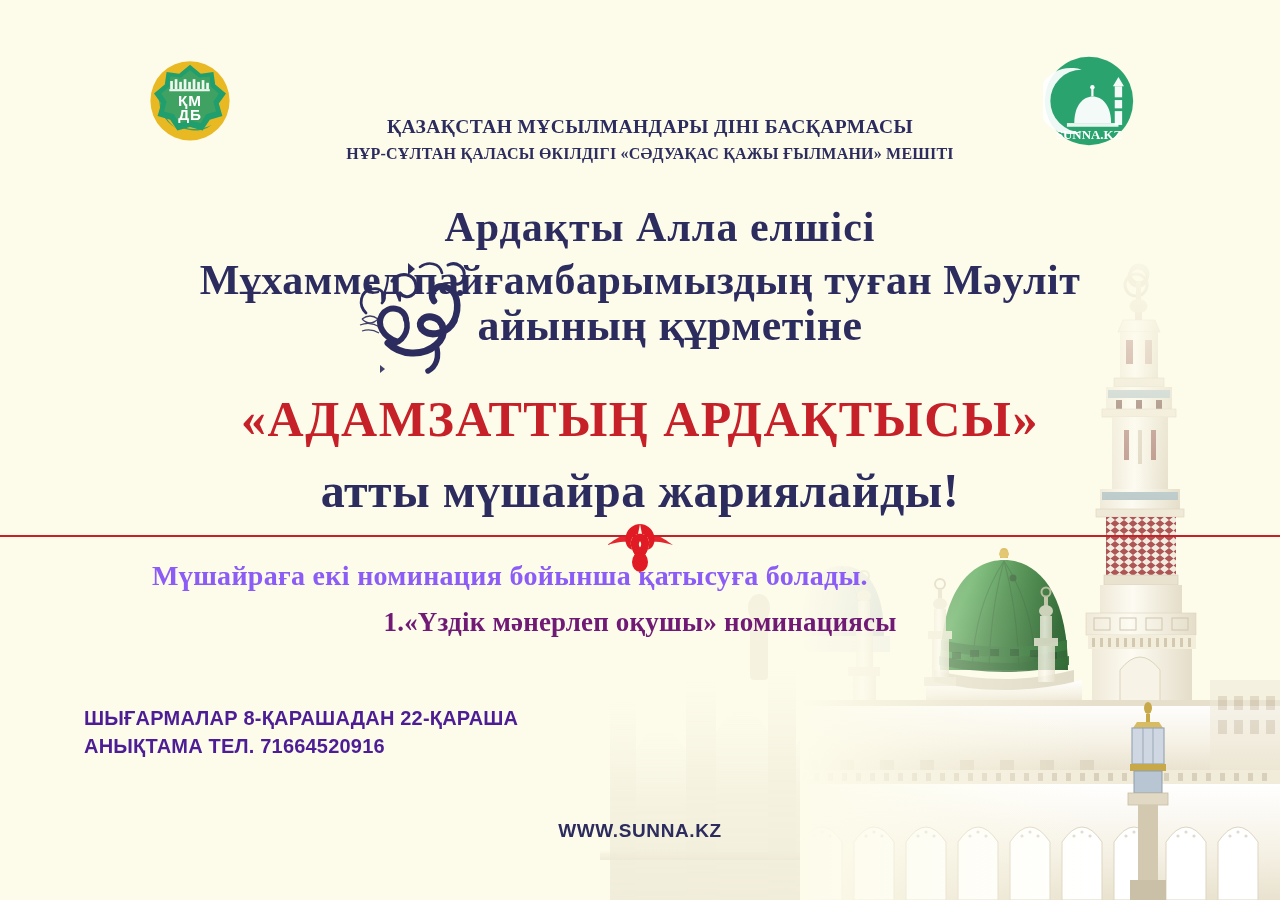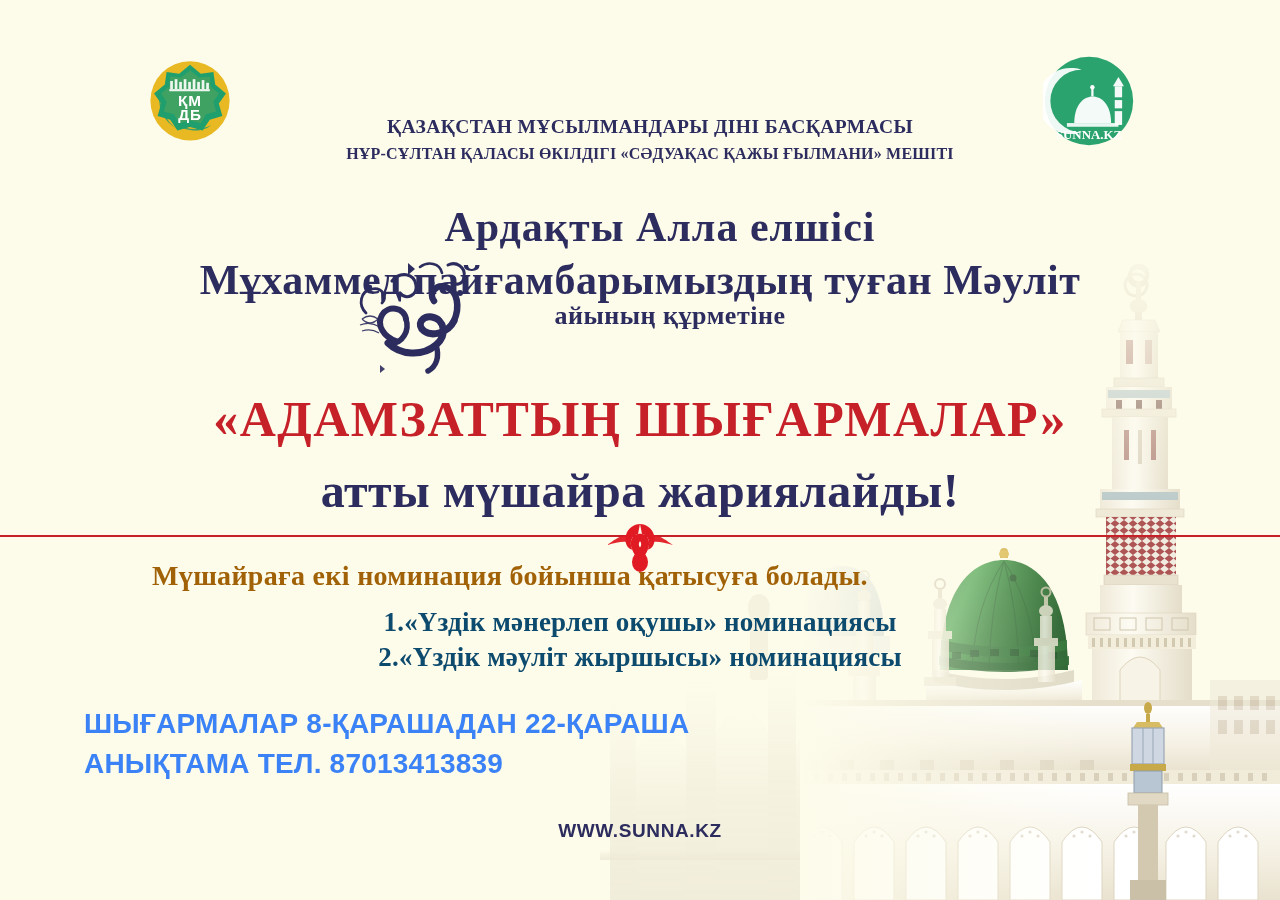--- a/index.html
+++ b/index.html
@@ -113,21 +113,21 @@
     font-weight: bold;
     font-size: 42px;
     letter-spacing: 0.5px;
     line-height: 1.22;
     margin-top: 6px;
   }
 
   .t-line3 {
     font-family: "Liberation Serif", serif;
     font-weight: bold;
-    font-size: 26px;
+    font-size: 44px;
     letter-spacing: 0.5px;
     line-height: 1.1;
     padding-left: 60px;
     margin-top: -4px;
   }
 
   .calligraphy {
     position: absolute;
     left: 336px;
     top: 42px;
@@ -187,50 +187,50 @@
     height: 56px;
   }
 
   
   .nom-intro {
     position: absolute;
     top: 560px;
     left: 0;
     width: 1020px;
     text-align: center;
-    color: #a16207;
+    color: #8b5cf6;
     font-family: "Liberation Serif", serif;
     font-weight: bold;
     font-size: 28px;
     letter-spacing: 0.3px;
   }
 
   .nom-list {
     position: absolute;
     top: 605px;
     left: 0;
     width: 1280px;
     text-align: center;
-    color: #0c4a6e;
+    color: #701a75;
     font-family: "Liberation Serif", serif;
     font-weight: bold;
     font-size: 27px;
     line-height: 1.28;
     letter-spacing: 0.2px;
   }
 
   
   .info-block {
     position: absolute;
     top: 704px;
     left: 84px;
-    color: #3b82f6;
+    color: #4c1d95;
     font-family: "Liberation Sans", sans-serif;
     font-weight: bold;
-    font-size: 28px;
+    font-size: 20px;
     line-height: 1.42;
     letter-spacing: 0.2px;
   }
 
   .footer-url {
     position: absolute;
     top: 820px;
     left: 0;
     width: 1280px;
     text-align: center;
@@ -668,21 +668,21 @@
       </g>
 
       <g stroke="#2c2c5e" stroke-width="1.3" fill="none" opacity="0.9">
         <path d="M26 72 q8 -6 16 0 q-8 8 -16 0"></path>
         <path d="M24 78 q10 -4 20 2"></path>
         <path d="M26 84 q9 -3 17 2"></path>
       </g>
     </svg>
   </div>
 
-  <div class="t-headline">«АДАМЗАТТЫҢ ШЫҒАРМАЛАР»</div>
+  <div class="t-headline">«АДАМЗАТТЫҢ АРДАҚТЫСЫ»</div>
   <div class="t-sub">атты мүшайра жариялайды!</div>
 
   <div class="divider">
     <div class="rule"></div>
     <svg class="ornament" viewBox="0 0 86 56">
       <path d="M43 8
                C37 8, 31 12, 29 19
                C27 26, 30 33, 36 34
                C41 35, 45 31, 44 27
                C43 23, 38 23, 37 27
@@ -701,23 +701,22 @@
         <path d="M29 19 C22 20, 16 25, 10 29 C18 27, 25 25, 30 26 Z" opacity="0.95"></path>
         <path d="M57 19 C64 20, 70 25, 76 29 C68 27, 61 25, 56 26 Z" opacity="0.95"></path>
         <ellipse cx="43" cy="46" rx="8" ry="10"></ellipse>
       </g>
     </svg>
   </div>
 
   <div class="nom-intro">Мүшайраға екі номинация   бойынша қатысуға болады.</div>
   <div class="nom-list">
     <div>1.«Үздік мәнерлеп оқушы» номинациясы</div>
-    <div>2.«Үздік мәуліт жыршысы» номинациясы</div>
   </div>
 
   <div class="info-block">
     <div>ШЫҒАРМАЛАР 8-ҚАРАШАДАН 22-ҚАРАША</div>
-    <div>АНЫҚТАМА ТЕЛ. 87013413839</div>
+    <div>АНЫҚТАМА ТЕЛ. 71664520916</div>
   </div>
 
   <div class="footer-url">WWW.SUNNA.KZ</div>
 
 </div>
 
 </body></html>

